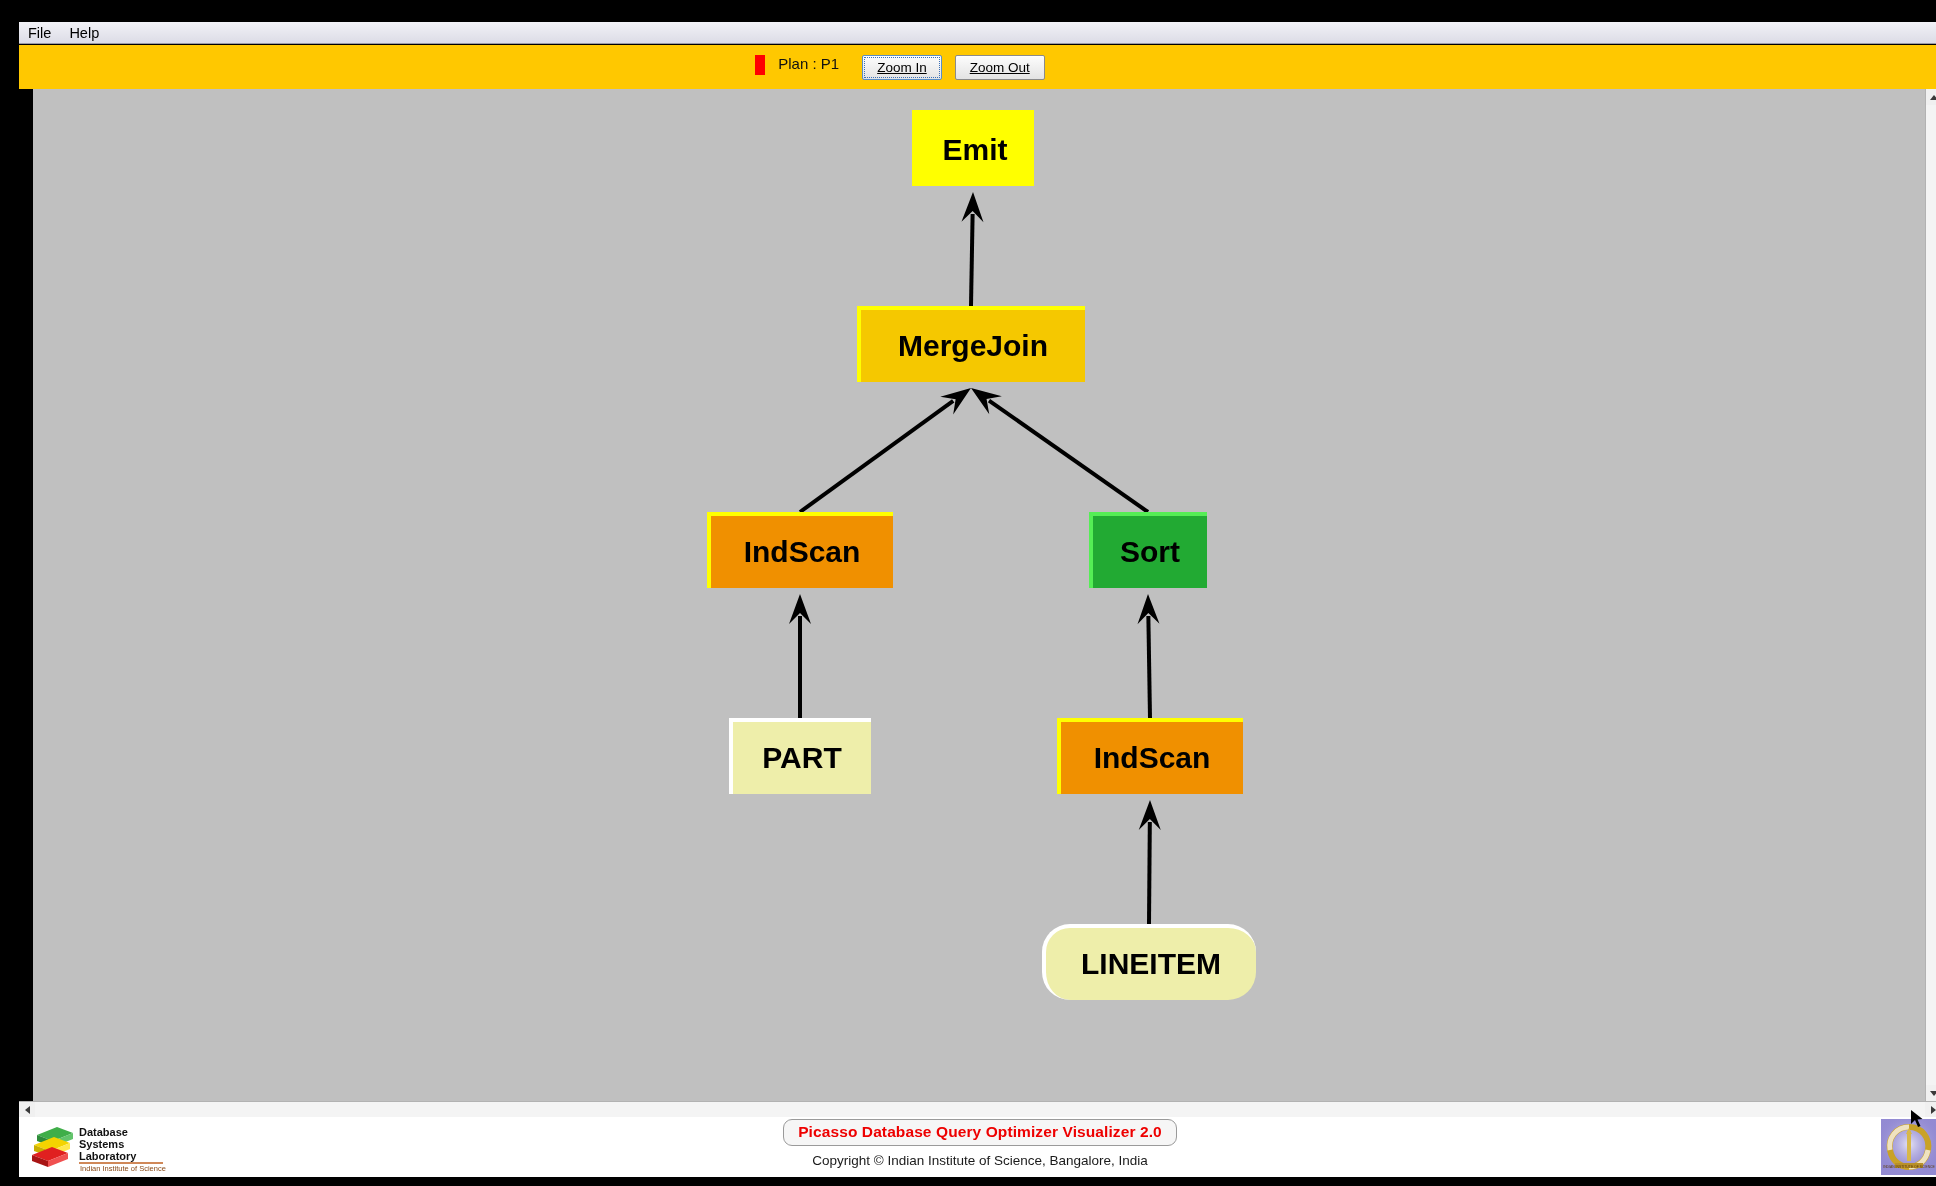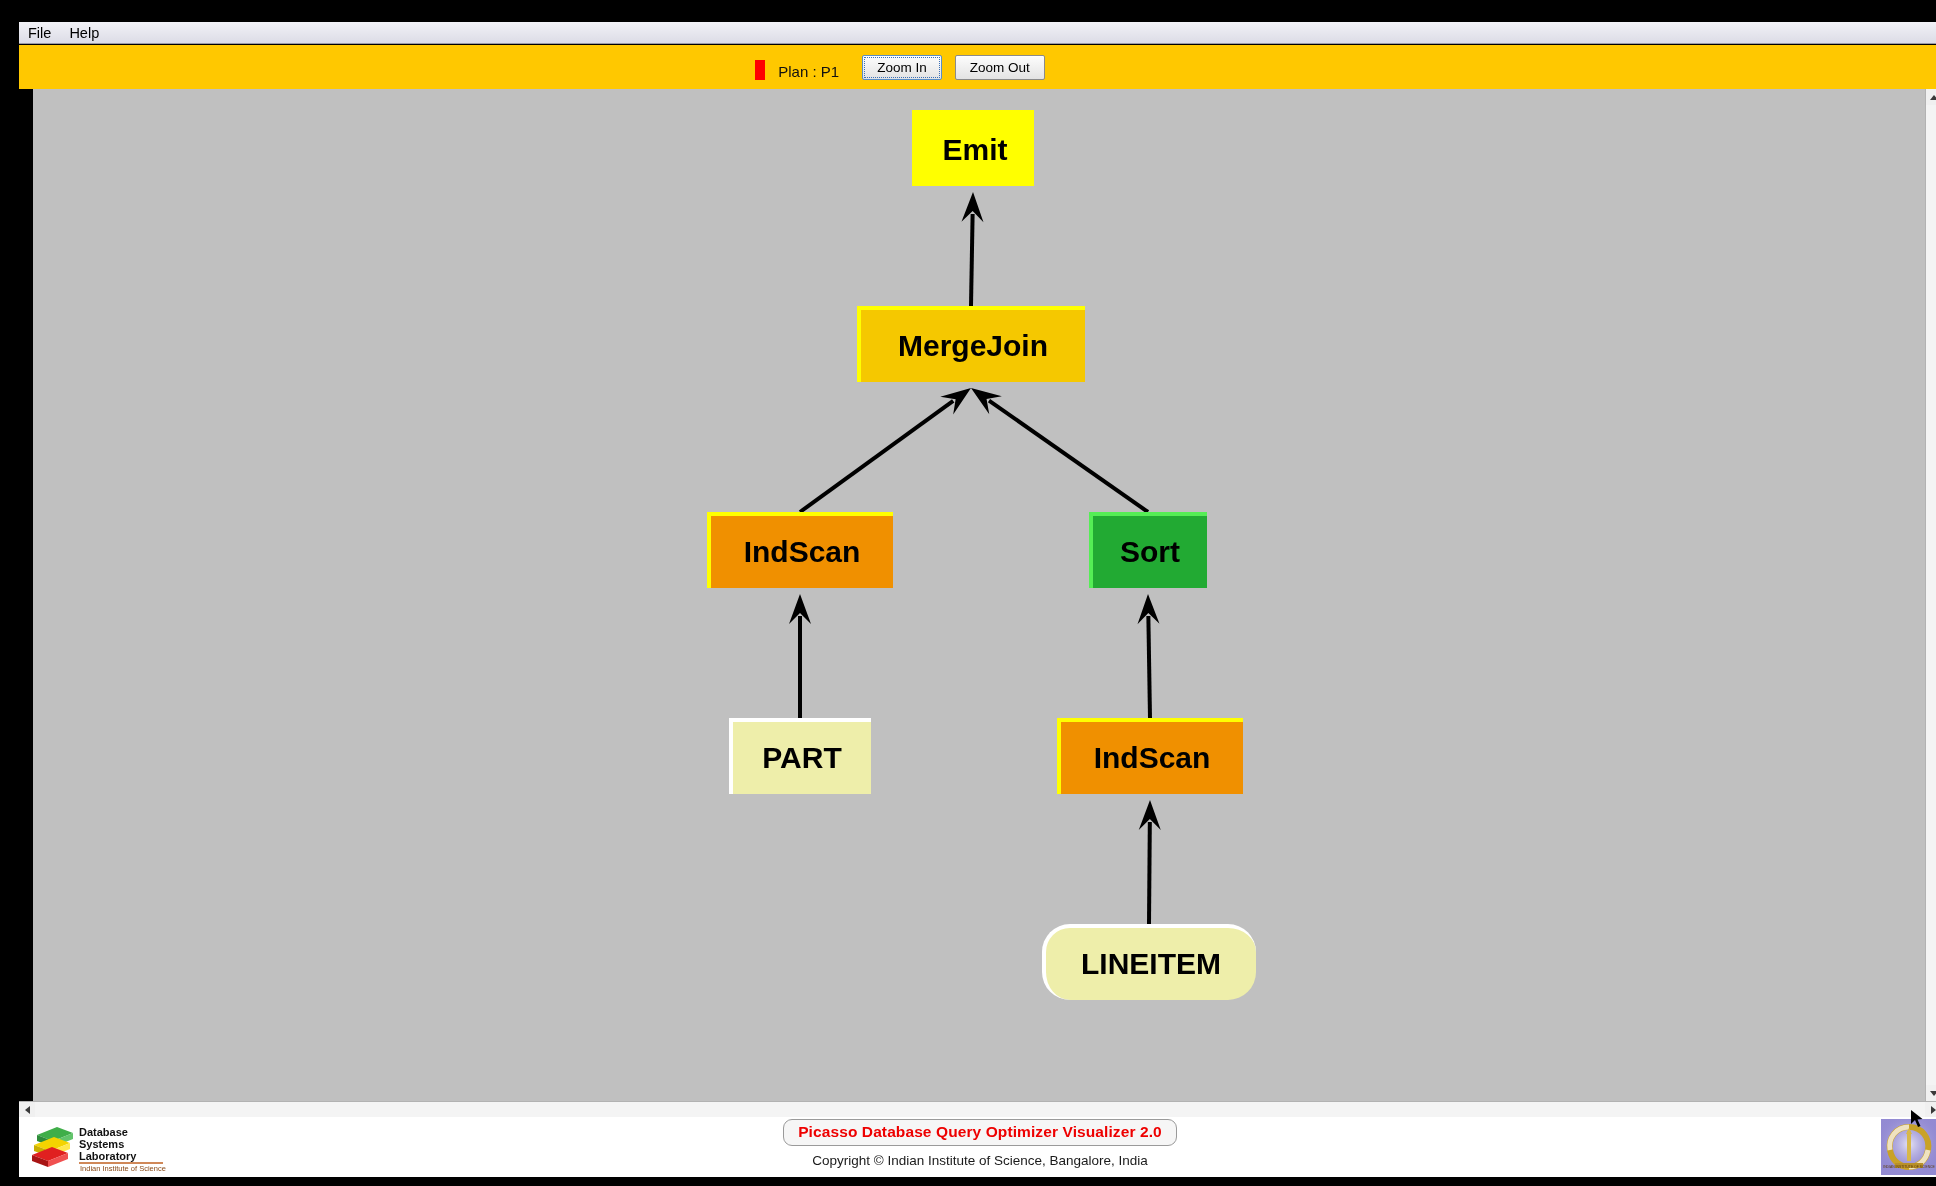--- a/index.html
+++ b/index.html
@@ -48,21 +48,21 @@
     left: 7px; top: 45px;
     width: 1922px; height: 44px;
     background: #FFC800;
     display: flex;
     align-items: center;
     justify-content: center;
     box-sizing: border-box;
   }
   #toolbar-inner {
     display: flex;
-    align-items: flex-end;
+    align-items: flex-start;
     gap: 13px;
     transform: translateX(-80px);
   }
   #plan-swatch {
     width: 10px; height: 20px;
     background: #FF0000;
     display: inline-block;
   }
   #plan-label {
     font-size: 15px;
@@ -72,20 +72,21 @@
   .tb-button {
     font-size: 13.5px;
     color: #000;
     background: linear-gradient(#fdfdfd, #e3e3e3);
     border: 1px solid #8b8b8b;
     border-radius: 2px;
     padding: 4px 14px;
     line-height: 15px;
     cursor: pointer;
     box-shadow: inset 0 1px 0 #ffffff;
+    text-decoration: underline;
   }
   .tb-button.focused {
     outline: 1px dotted #3b6fb6;
     outline-offset: -3px;
     border-color: #5a8ec6;
   }
 
   
   #canvas-area {
     position: absolute;

